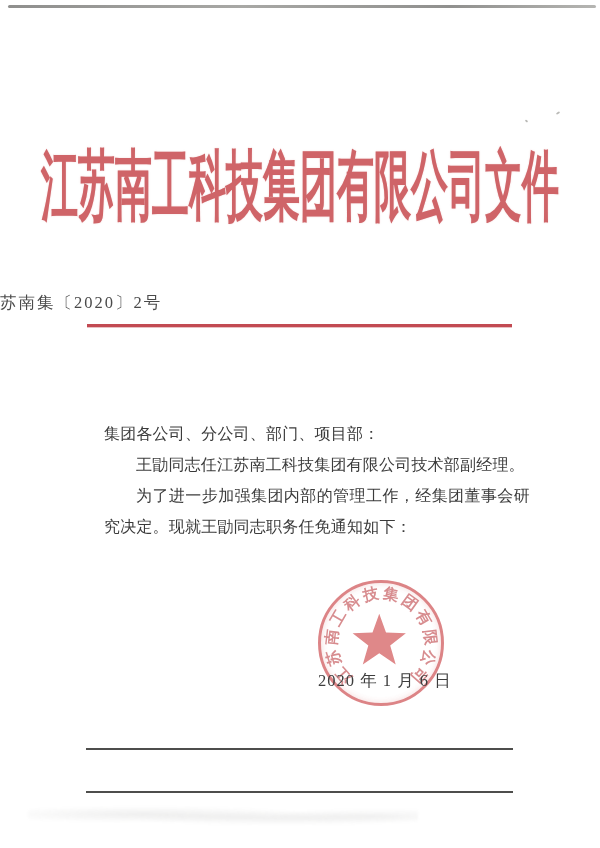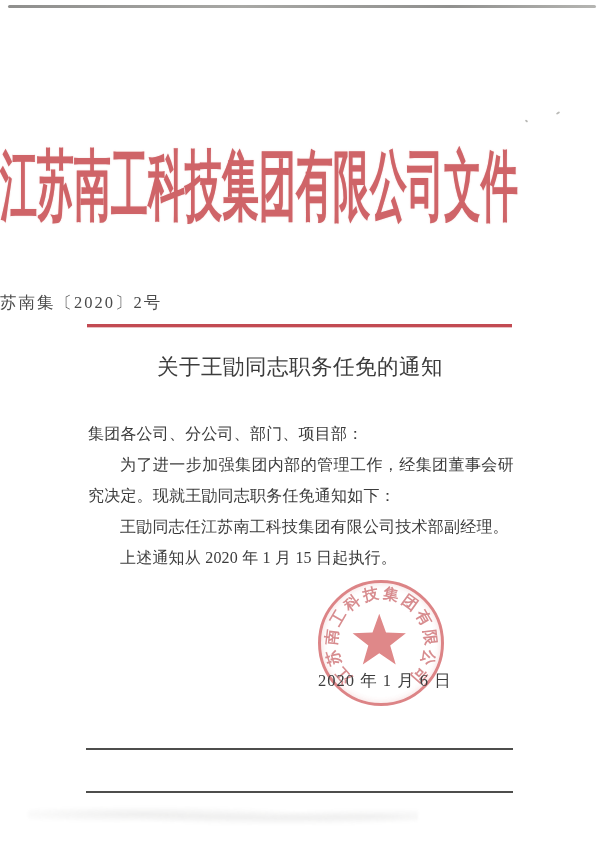--- a/index.html
+++ b/index.html
@@ -25,21 +25,21 @@
     background:
       radial-gradient(ellipse 60% 45% at 30% 40%, rgba(120,120,118,.12), rgba(120,120,118,0) 70%),
       radial-gradient(ellipse 55% 40% at 65% 55%, rgba(120,120,118,.10), rgba(120,120,118,0) 70%),
       radial-gradient(ellipse 40% 40% at 90% 45%, rgba(120,120,118,.08), rgba(120,120,118,0) 70%);
     filter:blur(1px);
   }
 
   
   .red-header{
     position:absolute;top:148px;left:0;width:600px;height:78px;
-    display:flex;align-items:center;justify-content:flex-start;
+    display:flex;align-items:center;justify-content:center;
   }
   .red-header span{
     display:block;
     font-size:37px;font-weight:bold;color:#cf6468;
     letter-spacing:0px;white-space:nowrap;
     transform:scaleY(2.08);transform-origin:center;
     text-shadow:0 0 1px rgba(207,100,104,.35);
   }
 
   
@@ -56,21 +56,21 @@
 
   
   .doc-title{
     position:absolute;top:352px;left:0;width:600px;
     text-align:center;font-size:21.5px;color:#3c3c3c;
     letter-spacing:0.5px;font-weight:normal;
   }
 
   
   .body-text{
-    position:absolute;top:418px;left:88px;width:426px;
+    position:absolute;top:418px;left:104px;width:426px;
     font-size:16px;line-height:31px;color:#3b3b3b;
     text-align:justify;letter-spacing:0.2px;
   }
   .body-text p{margin:0;}
   .body-text p.indent{text-indent:2em;}
 
   
   .seal{
     position:absolute;left:316px;top:578px;width:130px;height:130px;
     opacity:.85;z-index:1;
@@ -113,27 +113,25 @@
   <div class="speck speck2"></div>
 
   <div class="red-header">
     <span>江苏南工科技集团有限公司文件</span>
   </div>
 
   <div class="doc-number">苏南集〔2020〕2号</div>
 
   <div class="red-rule"></div>
 
-  <div class="doc-title">关于王勖同志职务任免的通知</div>
 
   <div class="body-text">
     <p>集团各公司、分公司、部门、项目部：</p>
+    <p class="indent">王勖同志任江苏南工科技集团有限公司技术部副经理。</p>
     <p class="indent">为了进一步加强集团内部的管理工作，经集团董事会研究决定。现就王勖同志职务任免通知如下：</p>
-    <p class="indent">王勖同志任江苏南工科技集团有限公司技术部副经理。</p>
-    <p class="indent">上述通知从 2020 年 1 月 15 日起执行。</p>
   </div>
 
   <div class="seal">
     <div class="seal-ring"></div>
     <div class="seal-arc">
         <span style="position: absolute; left: 50%; top: 50%; transform: translate(-50%, -50%) rotate(-131deg) translateY(-49px);">江</span>
         <span style="position: absolute; left: 50%; top: 50%; transform: translate(-50%, -50%) rotate(-107.182deg) translateY(-49px);">苏</span>
         <span style="position: absolute; left: 50%; top: 50%; transform: translate(-50%, -50%) rotate(-83.3636deg) translateY(-49px);">南</span>
         <span style="position: absolute; left: 50%; top: 50%; transform: translate(-50%, -50%) rotate(-59.5455deg) translateY(-49px);">工</span>
         <span style="position: absolute; left: 50%; top: 50%; transform: translate(-50%, -50%) rotate(-35.7273deg) translateY(-49px);">科</span>

